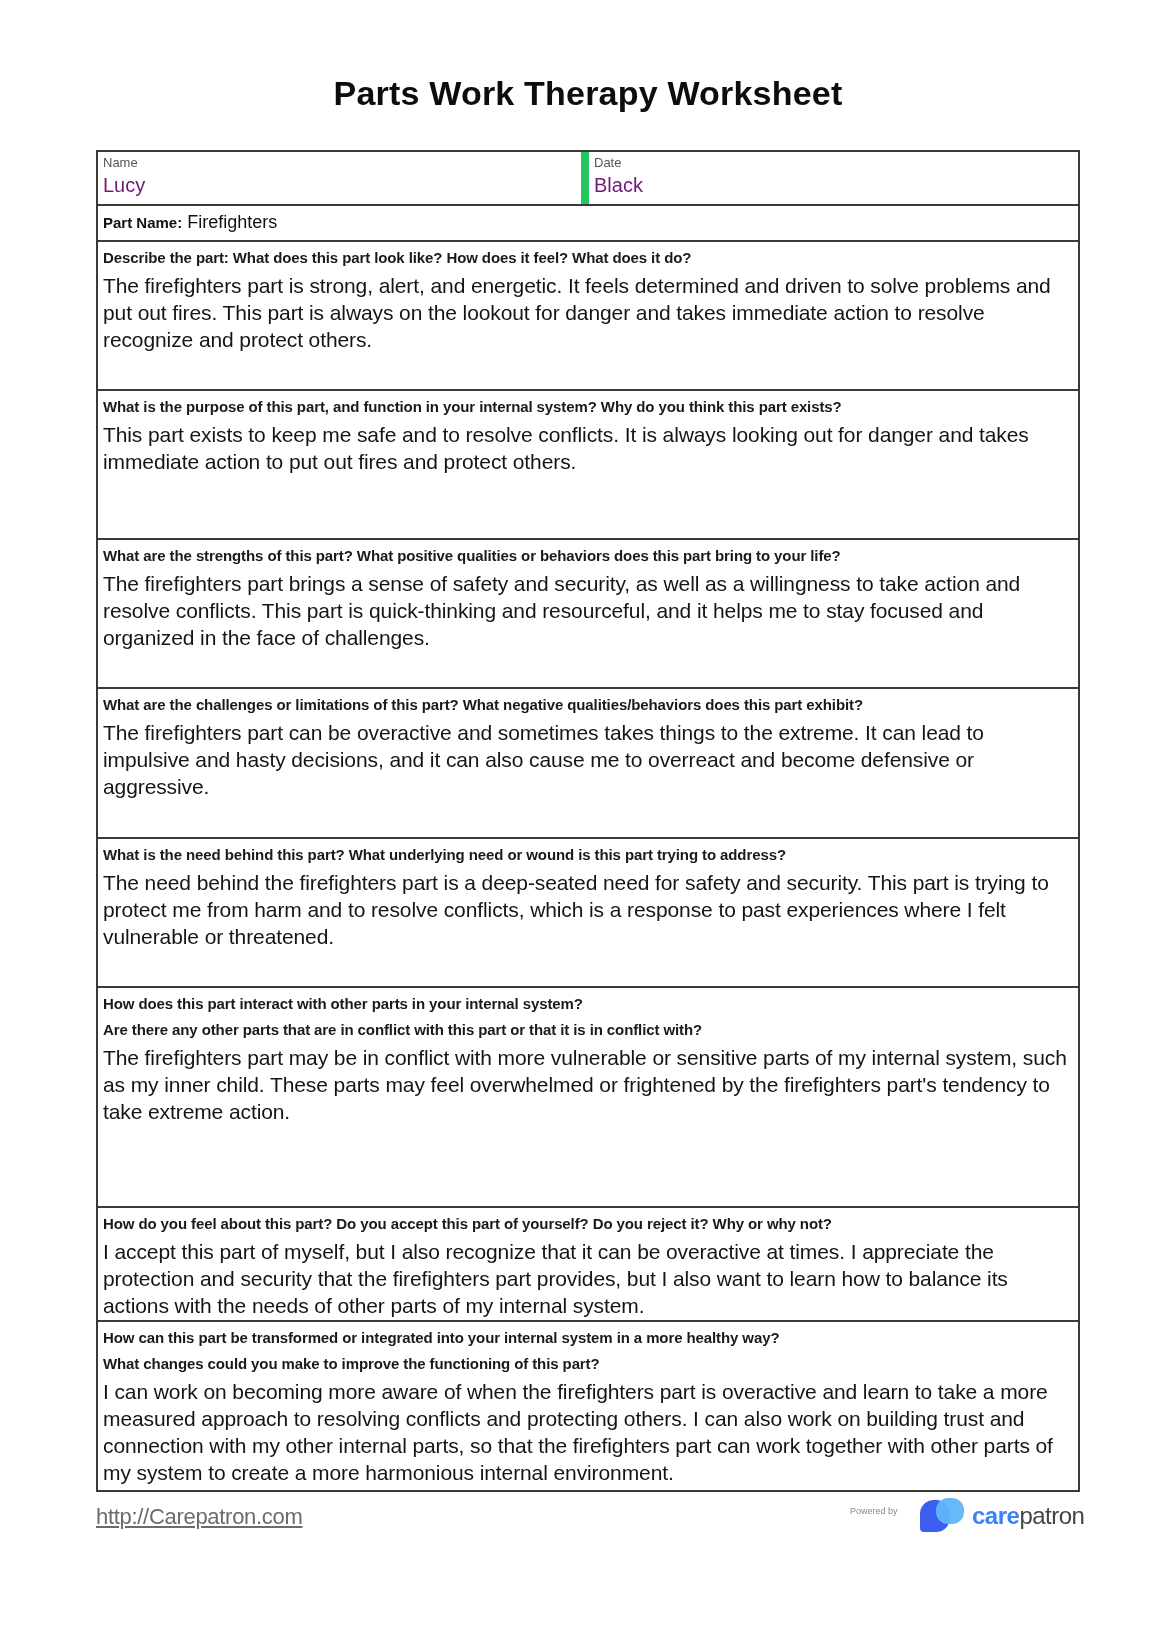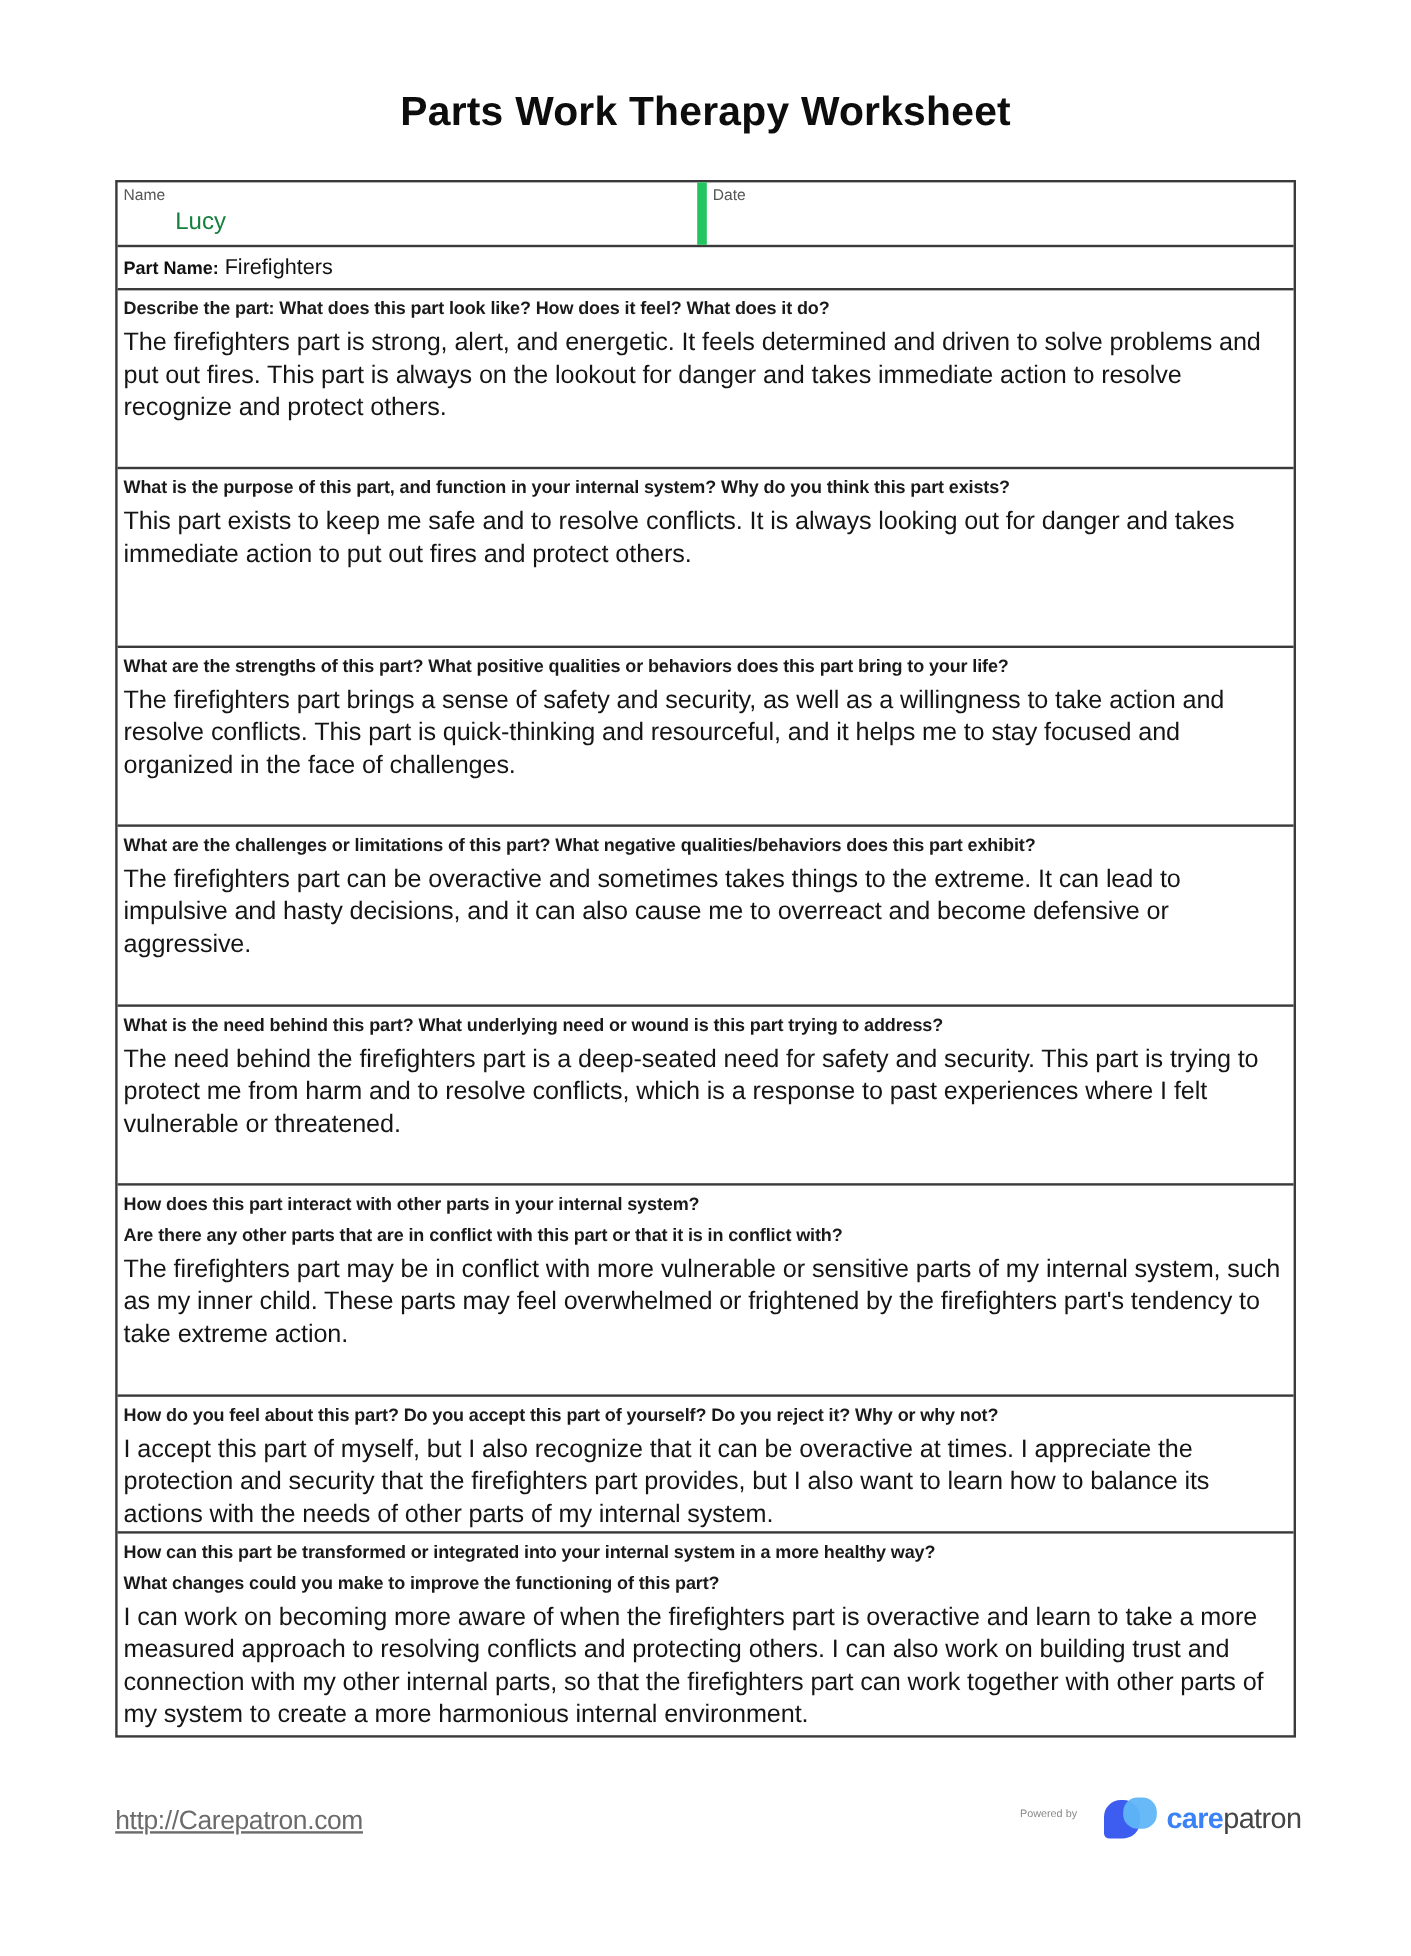--- a/index.html
+++ b/index.html
@@ -15,28 +15,28 @@
       position: absolute; left: 96px; top: 150px; width: 980px;
       border: 2px solid #3a3a3a; box-sizing: content-box;
     }
     .row { border-bottom: 2px solid #3a3a3a; box-sizing: border-box; position: relative; }
     .row:last-child { border-bottom: none; }
     .row-top { display: flex; height: 54px; }
     .cell { flex: 0 0 auto; padding: 3px 5px; box-sizing: border-box; }
     .cell.name { width: 491px; border-right: 8px solid #22c55e; }
     .cell.date { flex: 1 1 auto; }
     .small-label { font-size: 13px; color: #555; line-height: 16px; }
-    .field-value { font-size: 20px; color: #15803d; line-height: 28px; margin-top: 0px; margin-left: 43px; }
+    .field-value { font-size: 20px; color: #701a75; line-height: 28px; margin-top: 0px; }
     .row-part { height: 36px; padding: 6px 5px 0 5px; font-size: 18px; }
     .row-part .lbl { font-weight: bold; font-size: 15px; }
     .section { padding: 3px 5px 0 5px; }
     .q { font-size: 15px; font-weight: bold; color: #1a1a1a; line-height: 26px; letter-spacing: -0.1px; }
     .a { font-size: 21px; line-height: 27px; color: #151515; margin-top: 1px; letter-spacing: -0.1px; }
     .s1 { height: 149px; } .s2 { height: 149px; } .s3 { height: 149px; } .s4 { height: 150px; }
-    .s5 { height: 149px; } .s6 { height: 176px; } .s7 { height: 114px; } .s8 { height: 168px; }
+    .s5 { height: 149px; } .s6 { height: 220px; } .s7 { height: 114px; } .s8 { height: 168px; }
     .footer-link {
       position: absolute; left: 96px; top: 1504px; font-size: 22px; color: #6b6b6b;
       text-decoration: underline; letter-spacing: -0.3px;
     }
     .brand { position: absolute; left: 850px; top: 1496px; height: 40px; width: 230px; }
     .powered { position: absolute; left: 0; top: 10px; font-size: 9px; color: #888; }
     .logo-mark { position: absolute; left: 70px; top: 2px; width: 50px; height: 34px; }
     .logo-mark .b1 { position: absolute; left: 0; top: 2px; width: 30px; height: 32px; border-radius: 14px 14px 14px 4px; background: #3d5cf0; }
     .logo-mark .b2 { position: absolute; left: 16px; top: 0px; width: 28px; height: 26px; border-radius: 12px; background: #5fb6f7; opacity: 0.95; }
     .logo-text { position: absolute; left: 122px; top: 6px; font-size: 24px; letter-spacing: -0.5px; }
@@ -49,20 +49,21 @@
 <div class="title">Parts Work Therapy Worksheet</div>
 
 <div class="sheet">
   <div class="row row-top">
     <div class="cell name">
       <div class="small-label">Name</div>
       <div class="field-value">Lucy</div>
     </div>
     <div class="cell date">
       <div class="small-label">Date</div>
+      <div class="field-value">Black</div>
     </div>
   </div>
 
   <div class="row row-part">
     <span class="lbl">Part Name:</span>
     <span>Firefighters</span>
   </div>
 
   <div class="row section s1">
     <div class="q">Describe the part: What does this part look like? How does it feel? What does it do?</div>

